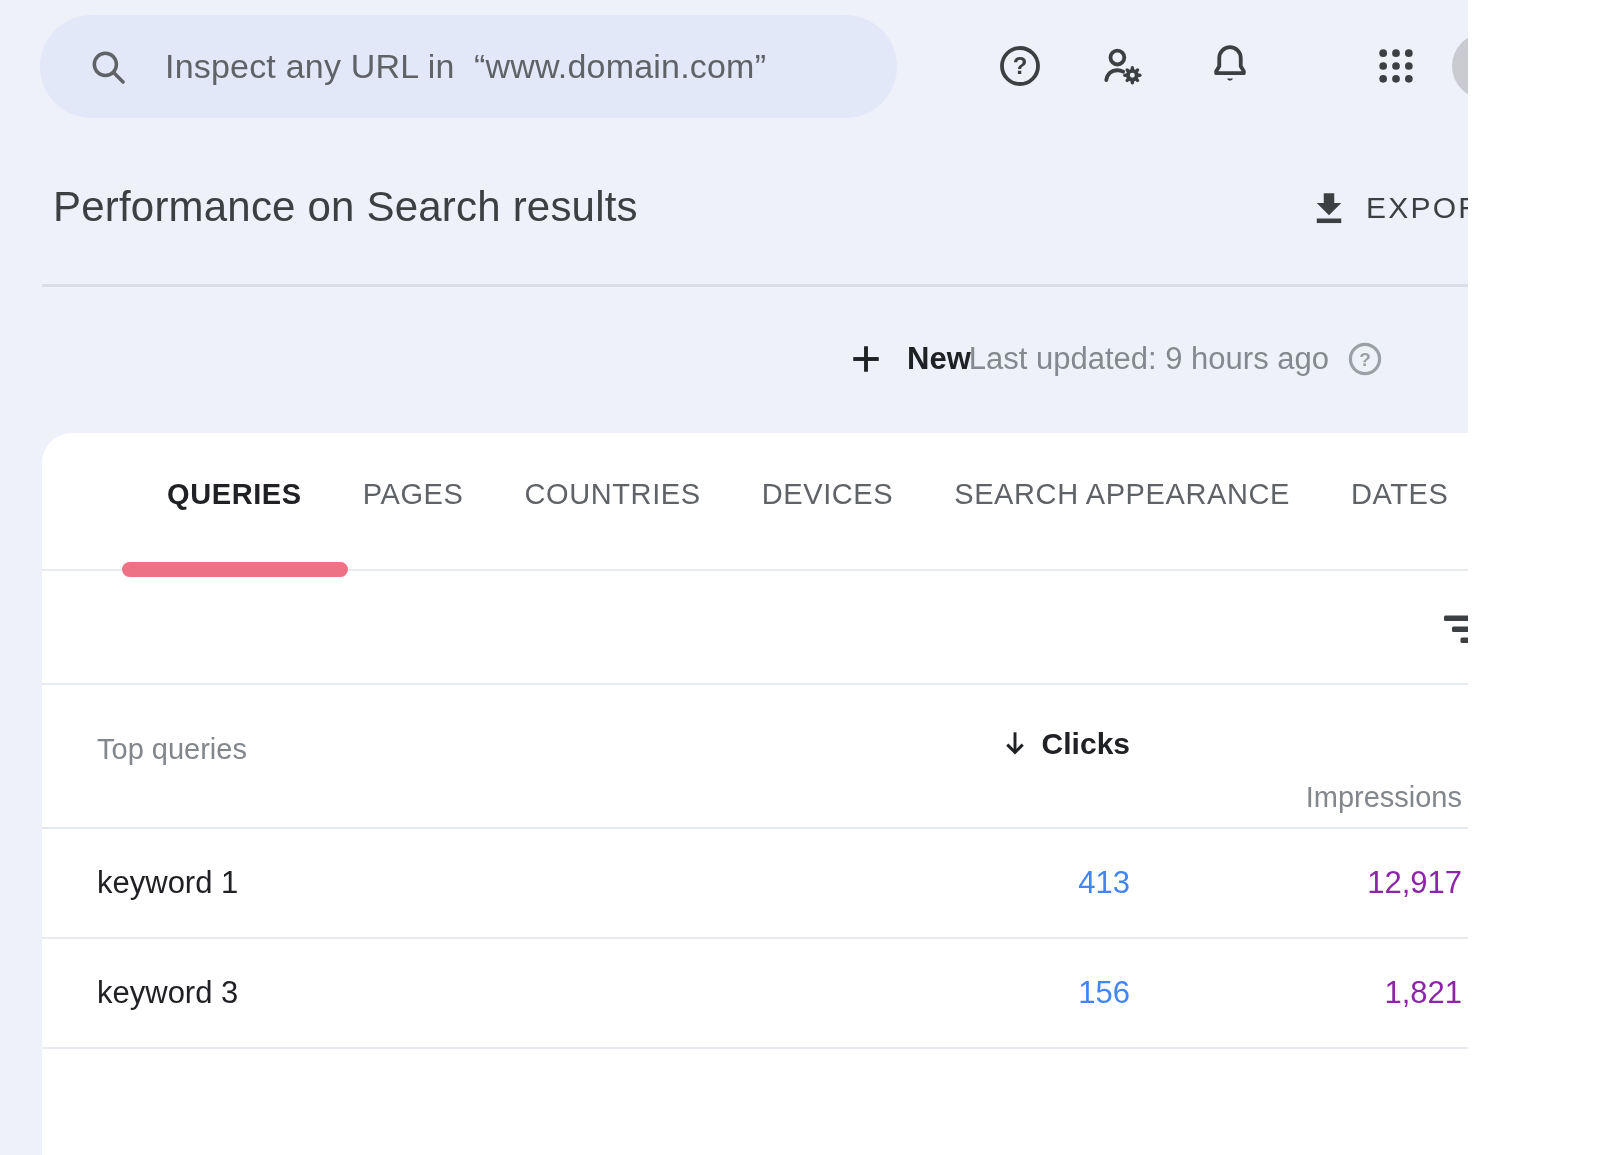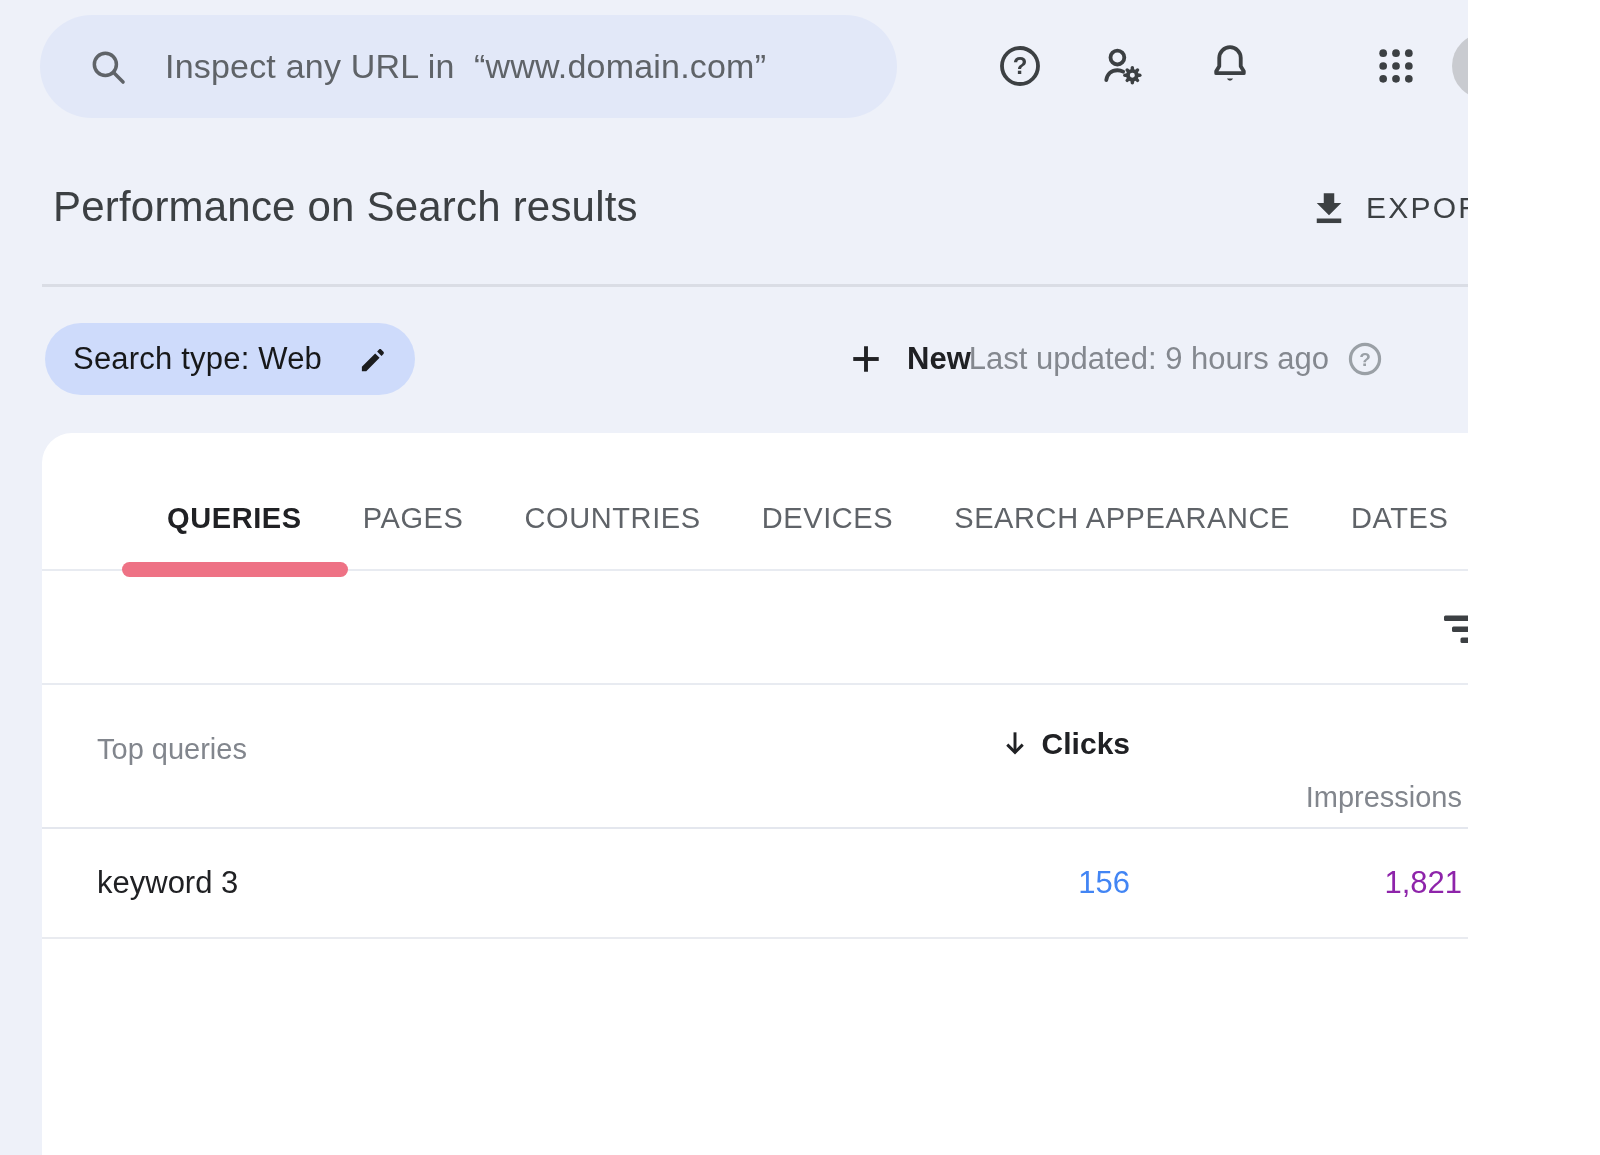--- a/index.html
+++ b/index.html
@@ -39,21 +39,21 @@
   .new-label { font-size:31px; font-weight:600; color:#202124; }
   .last-updated { right:84px; top:334px; height:50px; display:flex; align-items:center; gap:17px;margin-left:12px; }
   .last-updated-text { font-size:31px; color:#84888f; }
 
   
   .card {
     left:42px; top:433px; width:1516px; height:722px;
     background:#ffffff; border-radius:30px 30px 0 0;
   }
   .tabs { left:125px; top:42px; display:flex; gap:61px; }
-  .tab { font-size:29px; letter-spacing:.6px; font-weight:500; color:#5f6368; cursor:pointer; line-height:38px;margin-top:24px; }
+  .tab { font-size:29px; letter-spacing:.6px; font-weight:500; color:#5f6368; cursor:pointer; line-height:38px; }
   .tab.active { color:#202124; font-weight:700; }
   .tab-divider { left:0; width:1516px; top:136px; height:2px; background:#e8ebf1; z-index:1; }
   .tab-underline { left:80px; top:129px; width:226px; height:15px; border-radius:8px;
     background:var(--tab-underline-pink,#ee7285); z-index:2; }
 
   .filter-row-icon { left:1400px; top:179px; width:48px; height:36px; cursor:pointer; }
   .divider-2 { left:0; width:1516px; top:250px; height:2px; background:#e8ebf1; }
 
   .th-queries { left:55px; top:300px; font-size:29px; font-weight:500; color:#82868d; }
   .th-clicks { right:428px; top:294px; display:flex; align-items:flex-start; gap:11px; cursor:pointer; }
@@ -139,28 +139,20 @@
       <svg width="42" height="42" viewBox="0 0 24 24" fill="#3c4043">
         <path d="M19 9.2h-4V3.5H9v5.7H5l7 7 7-7z"></path>
         <rect x="5" y="18" width="14" height="2.6"></rect>
       </svg>
     </span>
     <span class="export-label">EXPORT</span>
   </div>
 
   <div class="abs divider-top"></div>
 
-  <div class="abs chip chip-1">
-    <span class="chip-label">Search type: Web</span>
-    <span>
-      <svg width="31" height="31" viewBox="0 0 24 24" fill="#1b1c1e">
-        <path d="M3 17.6V21h3.4L16.7 10.7l-3.4-3.4L3 17.6zM18.2 9.2l-3.4-3.4 1.5-1.5c.45-.45 1.2-.45 1.65 0l1.75 1.75c.45.45.45 1.2 0 1.65l-1.5 1.5z"></path>
-      </svg>
-    </span>
-  </div>
 
 
   <div class="abs new-btn">
     <span>
       <svg width="36" height="36" viewBox="0 0 24 24" stroke="#202124" stroke-width="2.6">
         <line x1="12" y1="3.5" x2="12" y2="20.5"></line>
         <line x1="3.5" y1="12" x2="20.5" y2="12"></line>
       </svg>
     </span>
     <span class="new-label">New</span>
@@ -211,20 +203,25 @@
       </span>
       <span class="th-clicks-label">Clicks</span>
     </div>
 
     <div class="abs th-impressions">Impressions</div>
 
     <div class="abs divider-3"></div>
 
     <div class="abs rows">
       <div class="trow">
+        <span class="cell-query">keyword 1</span>
+        <span class="cell-clicks">413</span>
+        <span class="cell-impressions">12,917</span>
+      </div>
+      <div class="trow">
         <span class="cell-query">keyword 3</span>
         <span class="cell-clicks">156</span>
         <span class="cell-impressions">1,821</span>
       </div>
     </div>
 
   </div>
 </div>
 
 </body></html>

